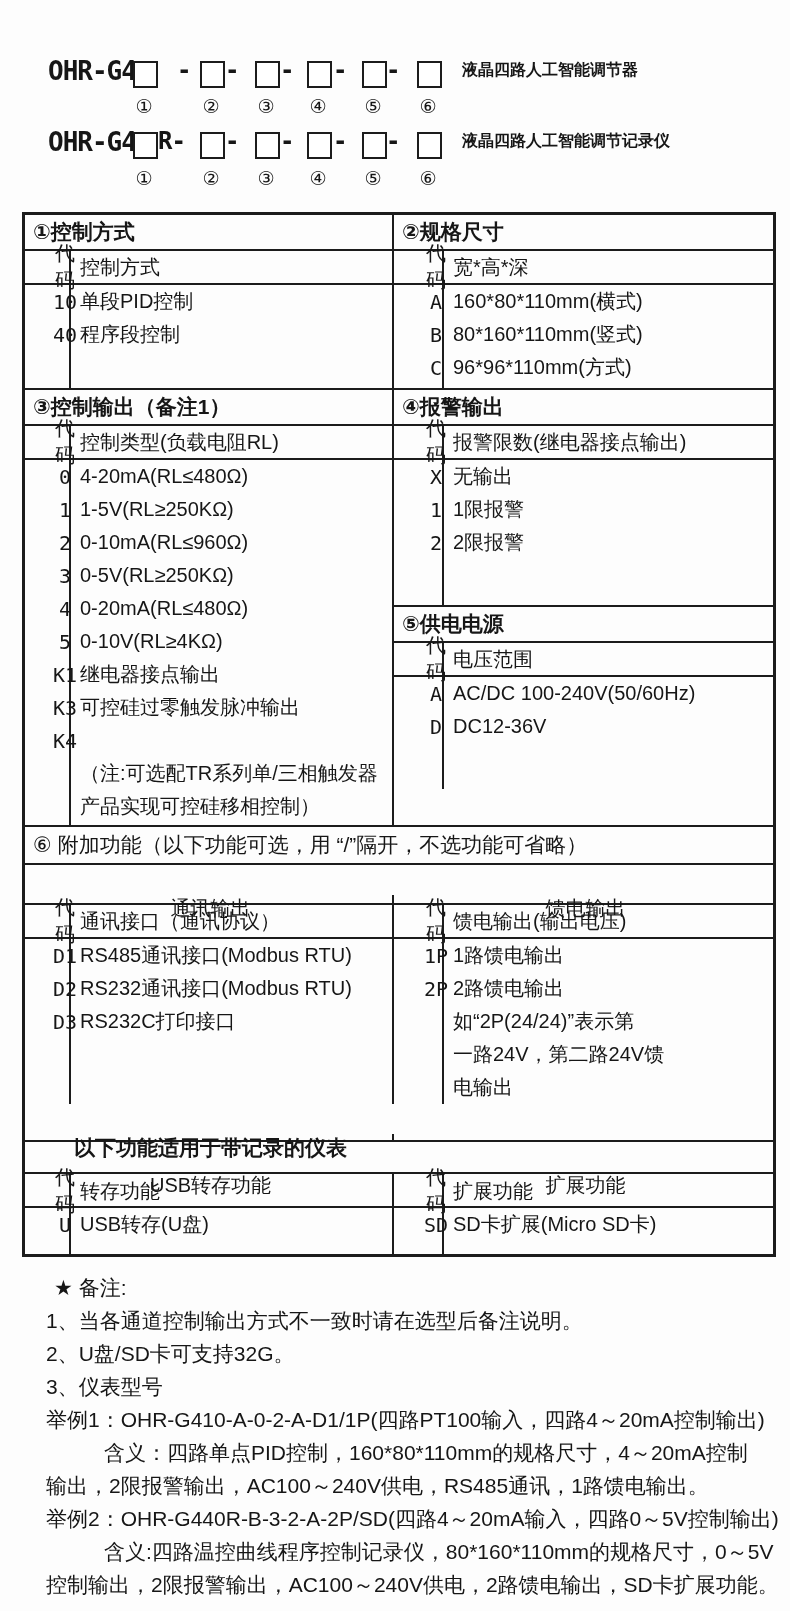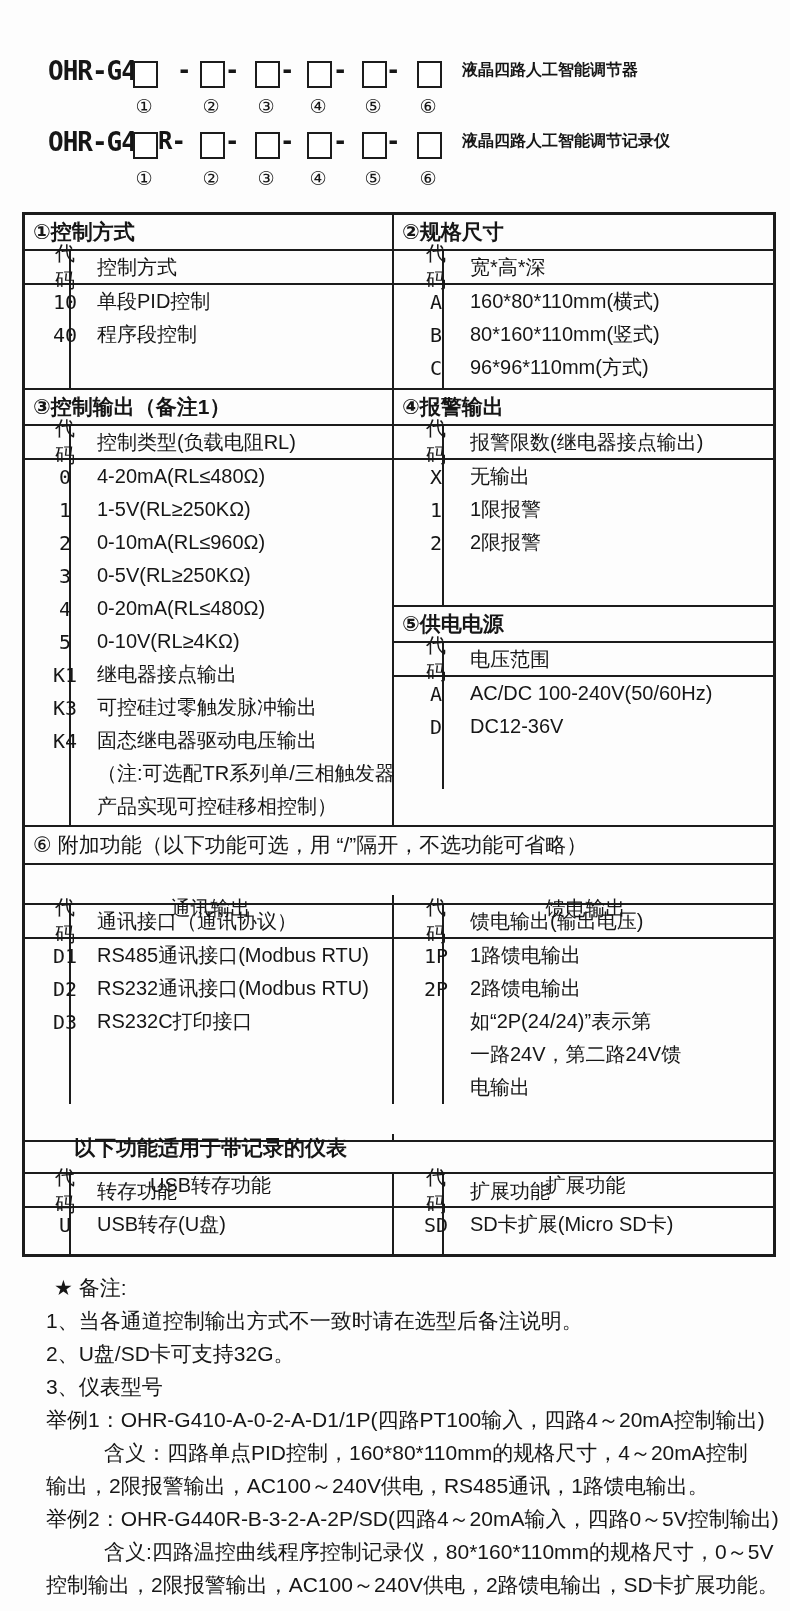--- a/index.html
+++ b/index.html
@@ -42,21 +42,21 @@
   .bt{border-top:2px solid #1c1c1c;}
   .h173{height:173px;} .h437{height:437px;} .h217{height:217px;} .h220{height:184px;} .h199{height:199px;}
   .sec-title{flex:none;height:36px;box-sizing:border-box;border-bottom:2px solid #1c1c1c;
              display:flex;align-items:center;padding-left:8px;font-size:21px;font-weight:700;}
   .tsub{flex:none;height:34px;box-sizing:border-box;border-bottom:2px solid #1c1c1c;display:flex;font-size:20px;}
   .trow{flex:none;height:33px;display:flex;font-size:20px;}
   .code{width:46px;flex:none;box-sizing:border-box;border-right:2px solid #1c1c1c;
         display:flex;align-items:center;justify-content:center;
         font-family:"DejaVu Sans Mono","Liberation Mono",monospace;padding-left:36px;}
   .half-r .code{width:50px;}
-  .desc{flex:1;display:flex;align-items:center;padding-left:26px;white-space:nowrap;}
+  .desc{flex:1;display:flex;align-items:center;padding-left:9px;white-space:nowrap;}
   .fill{flex:1;display:flex;}
   .rows{display:contents;}
   .band-title{box-sizing:border-box;height:40px;border-top:2px solid #1c1c1c;border-bottom:2px solid #1c1c1c;
               display:flex;align-items:center;padding-left:8px;font-size:21px;font-weight:400;}
   .lab-row{box-sizing:border-box;height:40px;border-bottom:2px solid #1c1c1c;}
   .lab-cell{display:flex;align-items:center;padding-left:4px;font-size:20px;margin-top:30px;}
   .band-rec{box-sizing:border-box;height:38px;border-bottom:2px solid #1c1c1c;}
   .band-rec .lab-cell{font-weight:700;font-size:21px;}
   .lab-row2{box-sizing:border-box;height:32px;border-bottom:2px solid #1c1c1c;}
   .sub-row{box-sizing:border-box;height:34px;border-bottom:2px solid #1c1c1c;}
@@ -178,21 +178,20 @@
               <div class="code">5</div>
               <div class="desc">0-10V(RL≥4KΩ)</div>
             </div><div class="trow">
               <div class="code">K1</div>
               <div class="desc">继电器接点输出</div>
             </div><div class="trow">
               <div class="code">K3</div>
               <div class="desc">可控硅过零触发脉冲输出</div>
             </div><div class="trow">
               <div class="code">K4</div>
-              <div class="desc">固态继电器驱动电压输出</div>
             </div><div class="trow">
               <div class="code"></div>
               <div class="desc">（注:可选配TR系列单/三相触发器</div>
             </div><div class="trow">
               <div class="code"></div>
               <div class="desc">产品实现可控硅移相控制）</div>
             </div></div>
           <div class="fill">
               <div class="code"></div>
               <div class="desc"></div>

